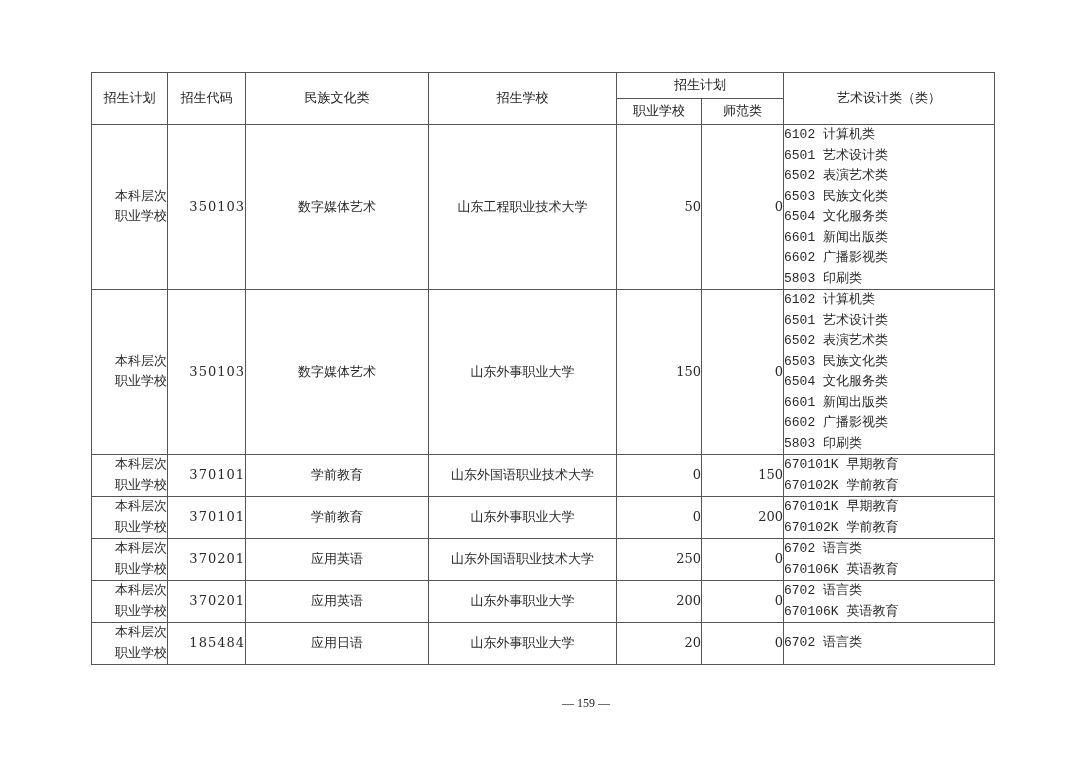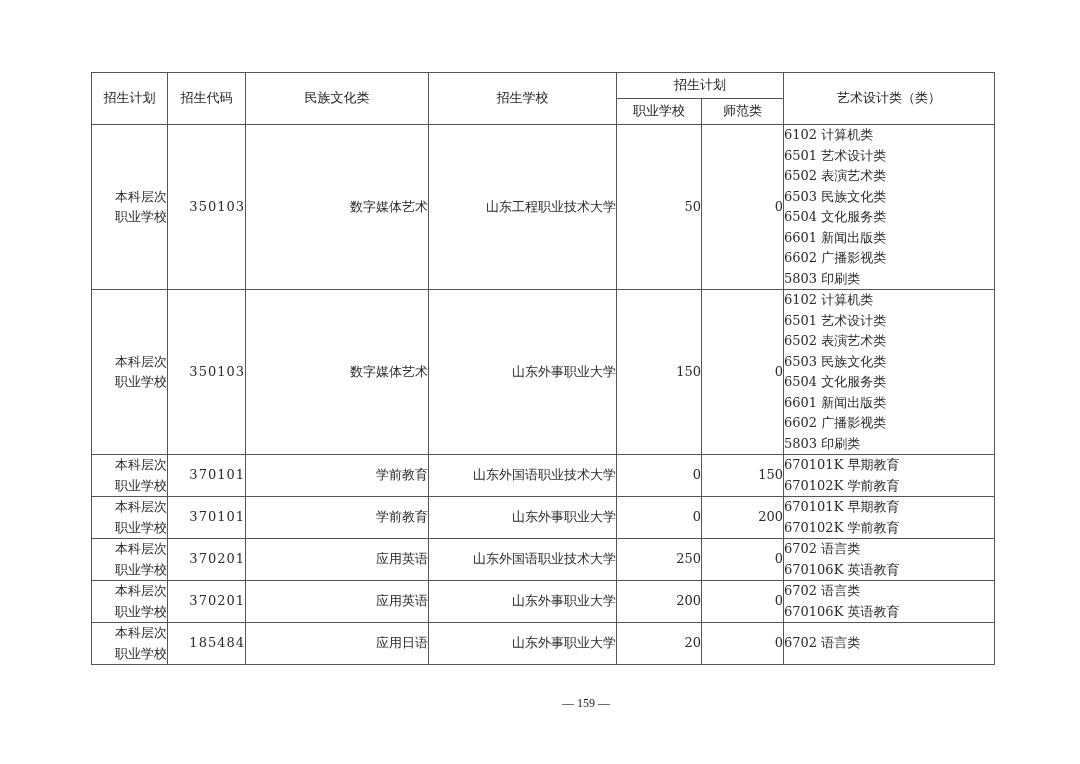--- a/index.html
+++ b/index.html
@@ -4,24 +4,24 @@
 <style>
   html, body { margin:0; padding:0; background:#ffffff; }
   body { width:1080px; height:764px; position:relative; overflow:hidden;
          font-family:"DejaVu Serif", "Liberation Serif", serif; color:#2a2a2a; }
   table.main { position:absolute; left:91px; top:72px; border-collapse:collapse;
                table-layout:fixed; width:903px; }
   table.main td, table.main th { border:1px solid #555; padding:0; font-weight:normal;
                font-size:13px; line-height:20.5px; }
   th { font-family:"DejaVu Sans", "Liberation Sans", sans-serif; font-size:12.5px; color:#222; }
   td.c { text-align:right; }
-  td.l { text-align:right; padding-left:8px; }
+  td.l { text-align:center; padding-left:8px; }
   td.cat { text-align:right; line-height:20.5px; }
   td.rel { padding-left:7px; vertical-align:middle; font-size:11.5px; }
-  .rl { display:block; white-space:nowrap; }
+  .rl { display:block; white-space:nowrap;font-family:Liberation Mono, monospace; }
   .footer { position:absolute; left:0; width:1080px; top:696px; text-align:center;
             font-family:"Liberation Serif", serif; font-size:12px; color:#222;padding-left:46px; }
   .num { letter-spacing:1px; }
 </style>
 </head>
 <body>
 
 <table class="main">
   <colgroup>
     <col style="width:76px">

